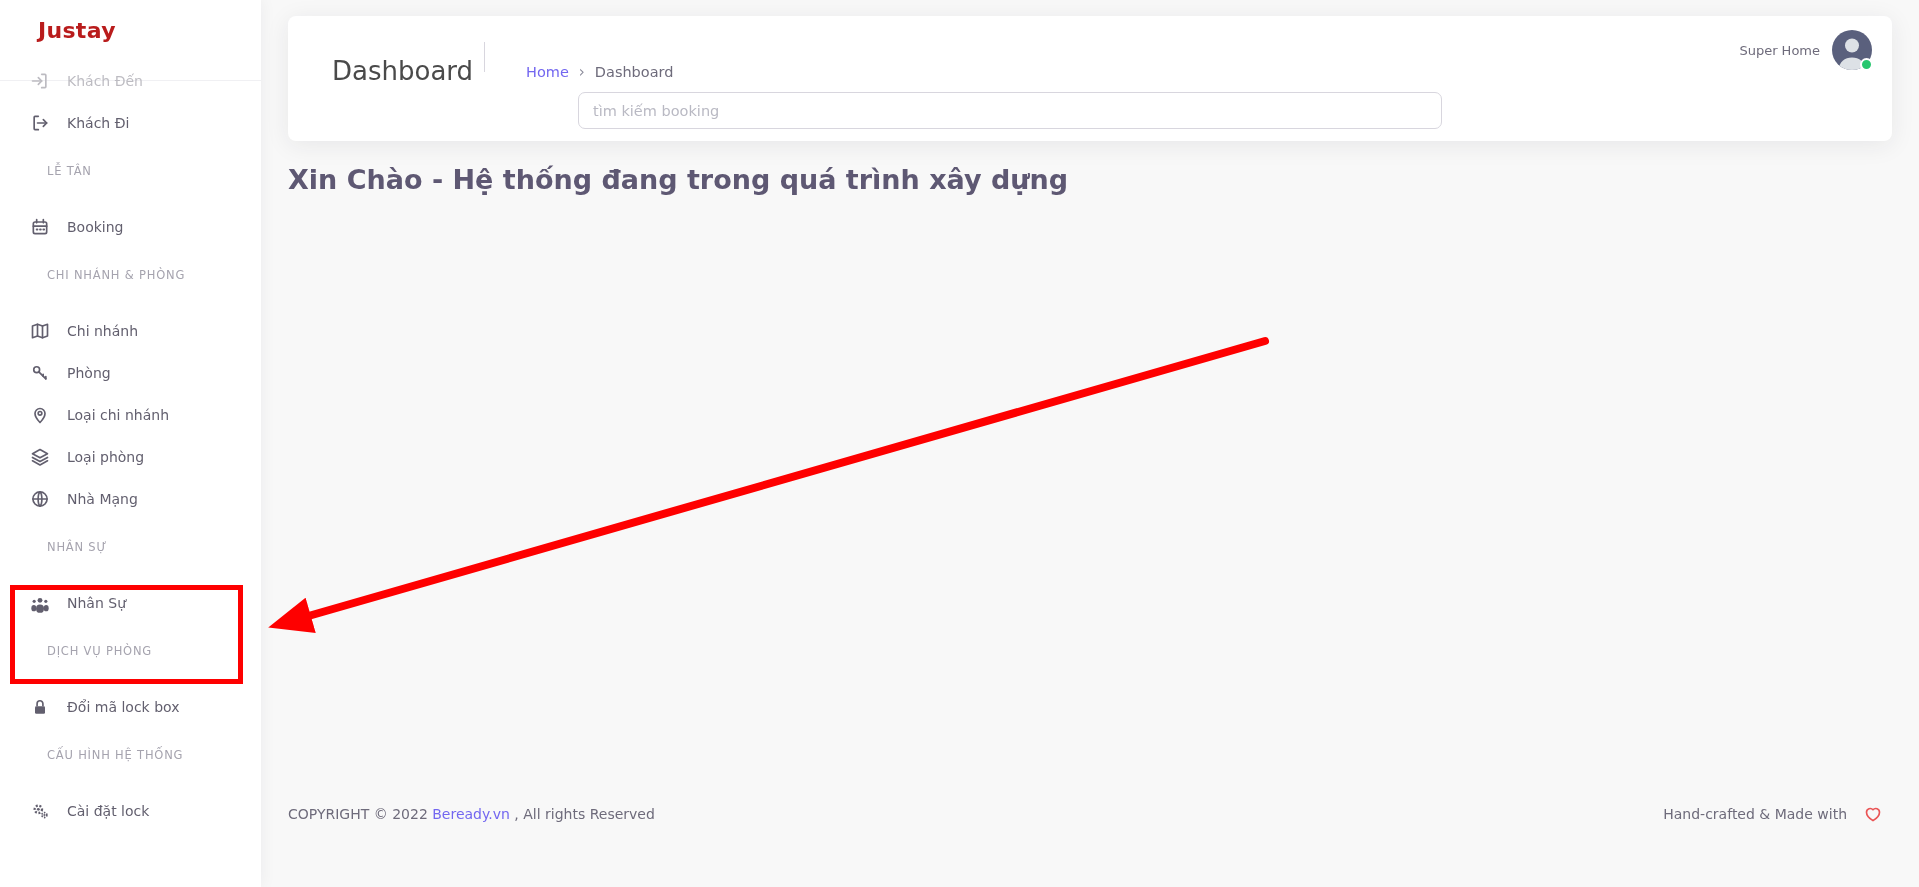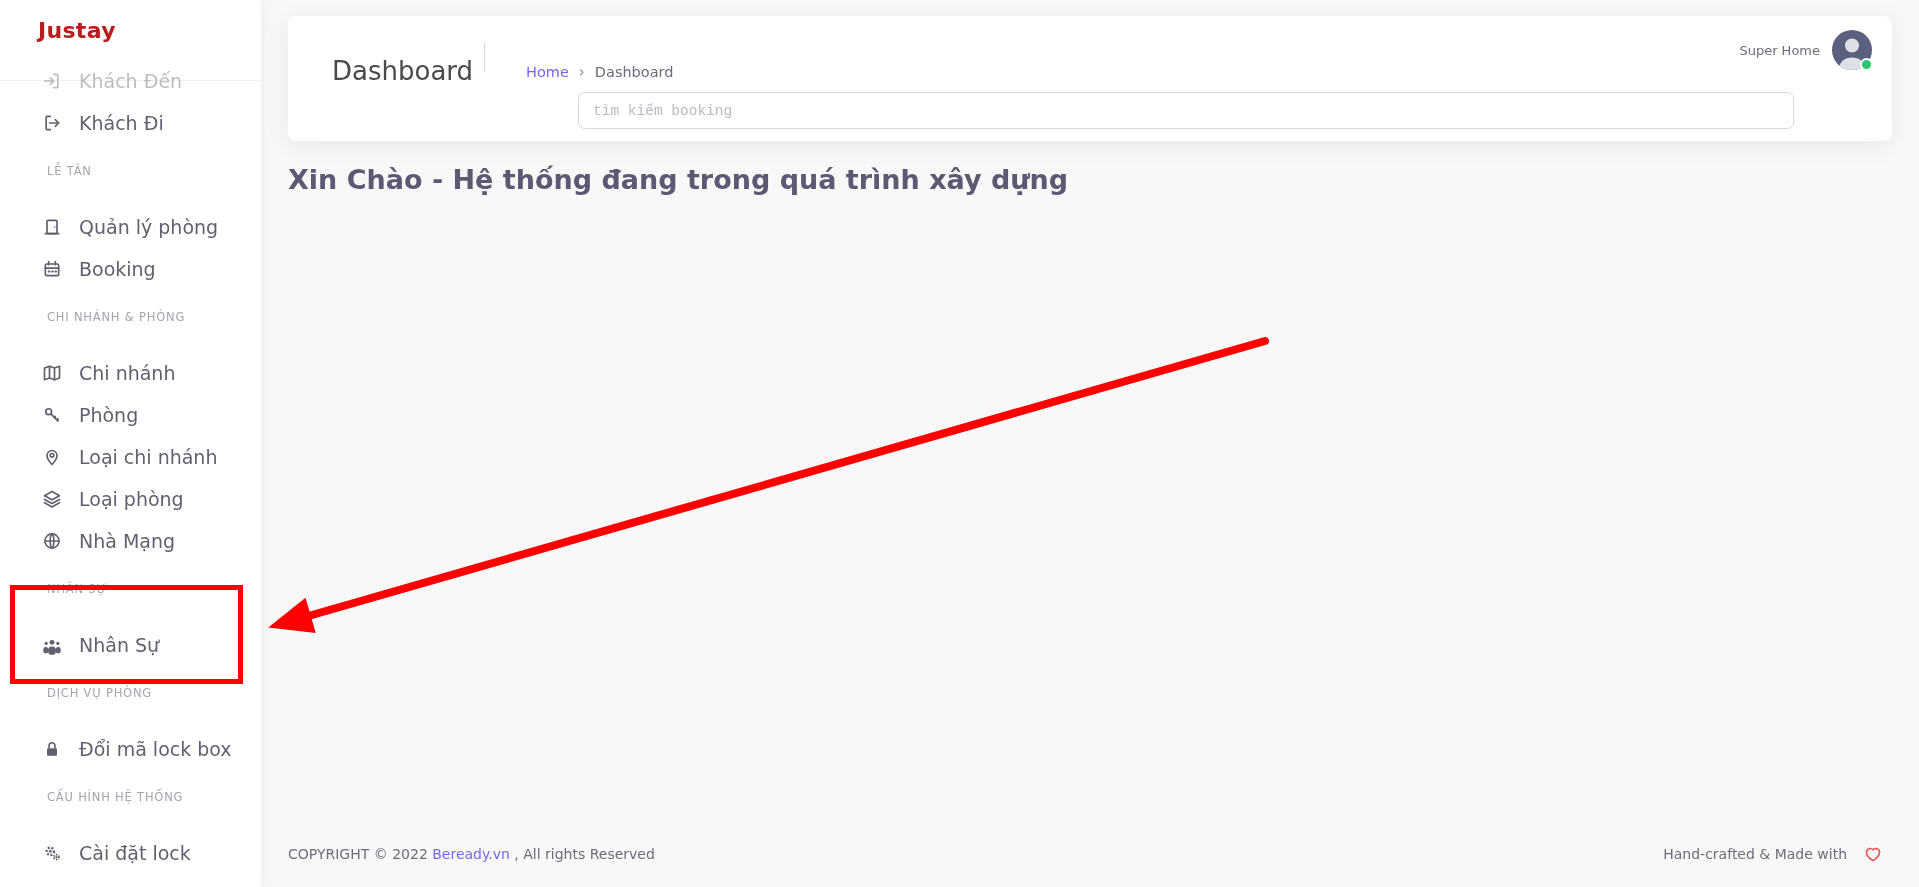--- a/index.html
+++ b/index.html
@@ -15,21 +15,21 @@
     position:absolute; left:0; top:0; width:261px; height:887px;
     background:#ffffff; box-shadow:0 0 16px rgba(34,41,47,.06); z-index:10;
   }
   .brand {
     position:absolute; left:38px; top:18px;
     font-size:22px; font-weight:700; color:#b91c1c; letter-spacing:.3px;
   }
   .nav { position:absolute; top:60px; left:0; right:0; }
   .nav-item {
     height:42px; display:flex; align-items:center;
-    padding-left:42px; font-size:19px; color:#625f6e; position:relative;
+    padding-left:30px; font-size:14px; color:#625f6e; position:relative;
   }
   .nav-item .nav-icon {
     width:20px; height:20px; margin-right:17px; color:#625f6e;
     display:inline-flex; align-items:center; justify-content:center; flex:0 0 20px;
   }
   .nav-item .nav-icon svg { width:20px; height:20px; }
   .nav-item.faded { opacity:.42; }
   .nav-item.faded::before {
     content:""; position:absolute; left:0; right:0; top:20px;
     border-top:1px solid #dcdce3;
@@ -53,21 +53,21 @@
   }
   .title-divider {
     position:absolute; left:196px; top:26px; width:1px; height:30px; background:#d8d6de;
   }
   .breadcrumb {
     position:absolute; left:210px; top:47px; font-size:14.5px;
     display:flex; align-items:center; gap:10px; color:#6e6b7b;
   }
   .breadcrumb .crumb-home { color:#7367f0; text-decoration:none;margin-left:28px; }
   .breadcrumb .crumb-sep { color:#8a8a99; font-size:15px; }
-  .search-wrap { position:absolute; left:290px; top:76px; width:1216px; height:37px;font-family:Liberation Mono, monospace; }
+  .search-wrap { position:absolute; left:290px; top:76px; width:864px; height:37px; }
   .search-wrap input {
     width:100%; height:100%; border:1px solid #d8d6de; border-radius:7px;
     padding:0 14px; font-size:14.5px; color:#6e6b7b; outline:none;
     font-family:inherit; background:#fff;
   }
   .search-wrap input::placeholder { color:#b9b9c3; }
   .user-area {
     position:absolute; right:20px; top:14px; height:40px;
     display:flex; align-items:center; gap:12px;
   }
@@ -80,21 +80,21 @@
   }
 
   
   #welcome-heading {
     position:absolute; left:288px; top:164px;
     font-size:27px; font-weight:700; color:#5e5873; z-index:4;text-align:right;
   }
 
   
   #footer {
-    position:absolute; left:288px; right:36px; top:844px;
+    position:absolute; left:288px; right:36px; top:804px;
     display:flex; justify-content:space-between; align-items:center;
     font-size:14px; color:#6e6b7b; z-index:4;
   }
   .footer-left a { color:#7367f0; text-decoration:none; }
   .footer-right { display:flex; align-items:center; gap:16px; }
   .heart { width:20px; height:20px; display:inline-flex; }
 
   
   #red-box {
     position:absolute; left:10px; top:585px; width:233px; height:99px;
@@ -126,30 +126,20 @@
           <svg viewBox="0 0 24 24" fill="none" stroke="currentColor" stroke-width="2" stroke-linecap="round" stroke-linejoin="round">
             <path d="M10 4H6a1 1 0 0 0-1 1v14a1 1 0 0 0 1 1h4"></path>
             <path d="M9 12h11"></path>
             <path d="M16 8l4 4-4 4"></path>
           </svg>
         </span>
         <span data-interactable="false">Khách Đi</span>
       </div>
       <div class="nav-section" data-interactable="false">
         <span data-interactable="false">LỄ TÂN</span>
-      </div>
-      <div class="nav-item" data-interactable="true">
-        <span class="nav-icon" data-interactable="false">
-          <svg viewBox="0 0 24 24" fill="none" stroke="currentColor" stroke-width="2" stroke-linecap="round" stroke-linejoin="round">
-            <rect x="6" y="4" width="12" height="16" rx="1"></rect>
-            <circle cx="15" cy="12" r="1" fill="currentColor" stroke="none"></circle>
-            <path d="M4 20h16"></path>
-          </svg>
-        </span>
-        <span data-interactable="false">Quản lý phòng</span>
       </div>
       <div class="nav-item" data-interactable="true">
         <span class="nav-icon" data-interactable="false">
           <svg viewBox="0 0 24 24" fill="none" stroke="currentColor" stroke-width="2" stroke-linecap="round" stroke-linejoin="round">
             <rect x="4" y="6" width="16" height="14" rx="2"></rect>
             <path d="M8 3v4M16 3v4M4 11h16"></path>
             <path d="M8 15h1M12 15h1M16 15h1" stroke-width="2.2"></path>
           </svg>
         </span>
         <span data-interactable="false">Booking</span>

